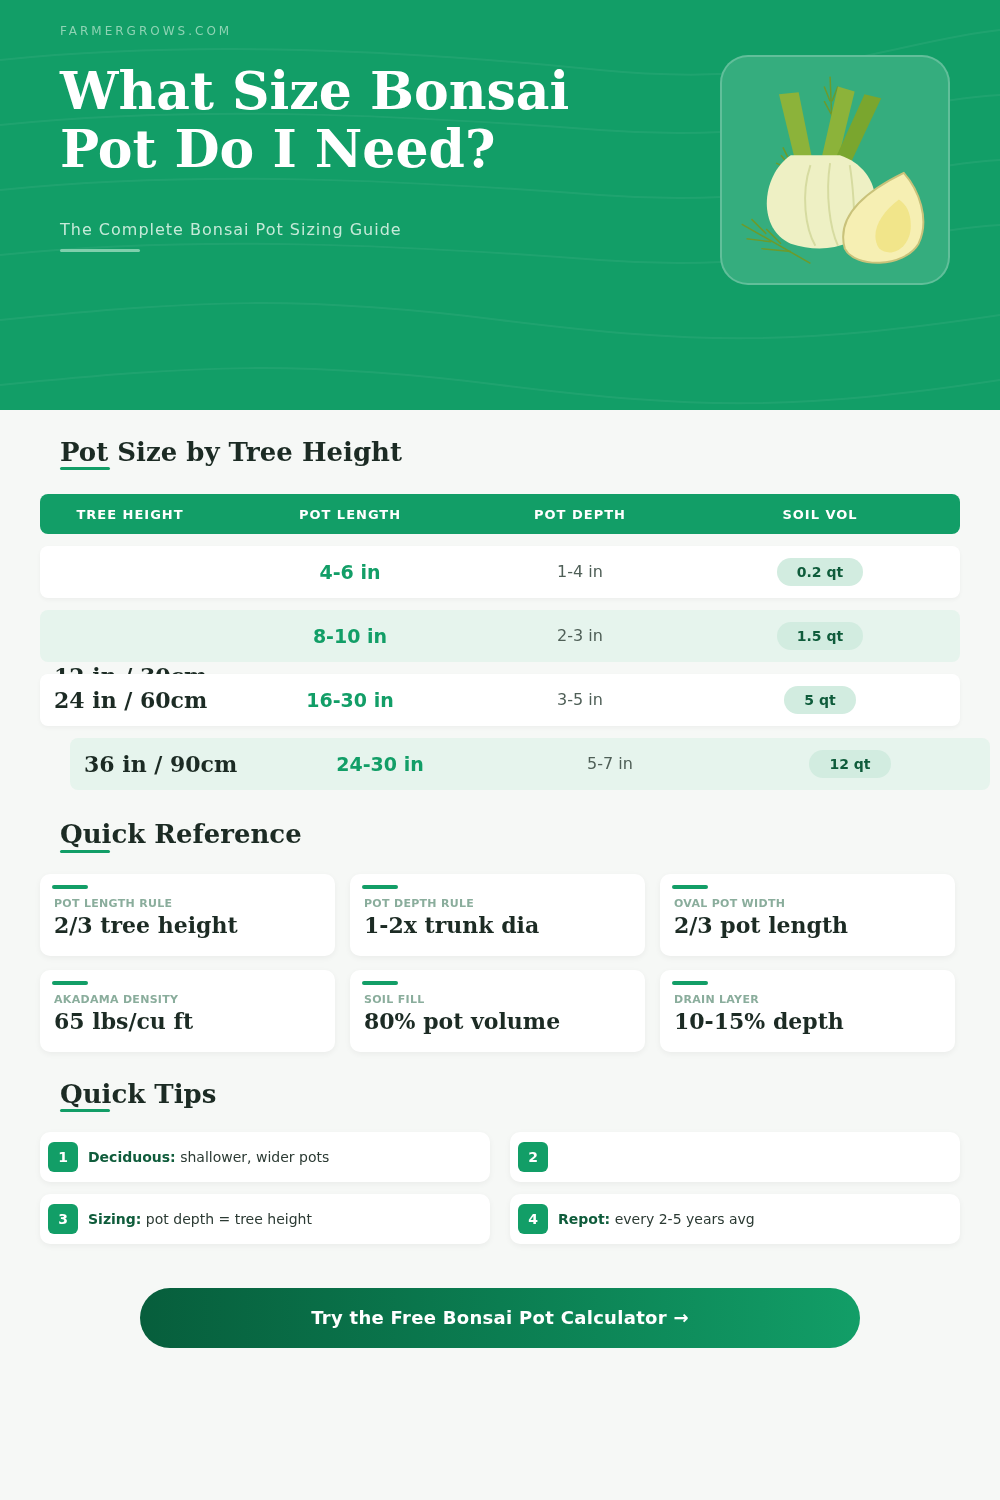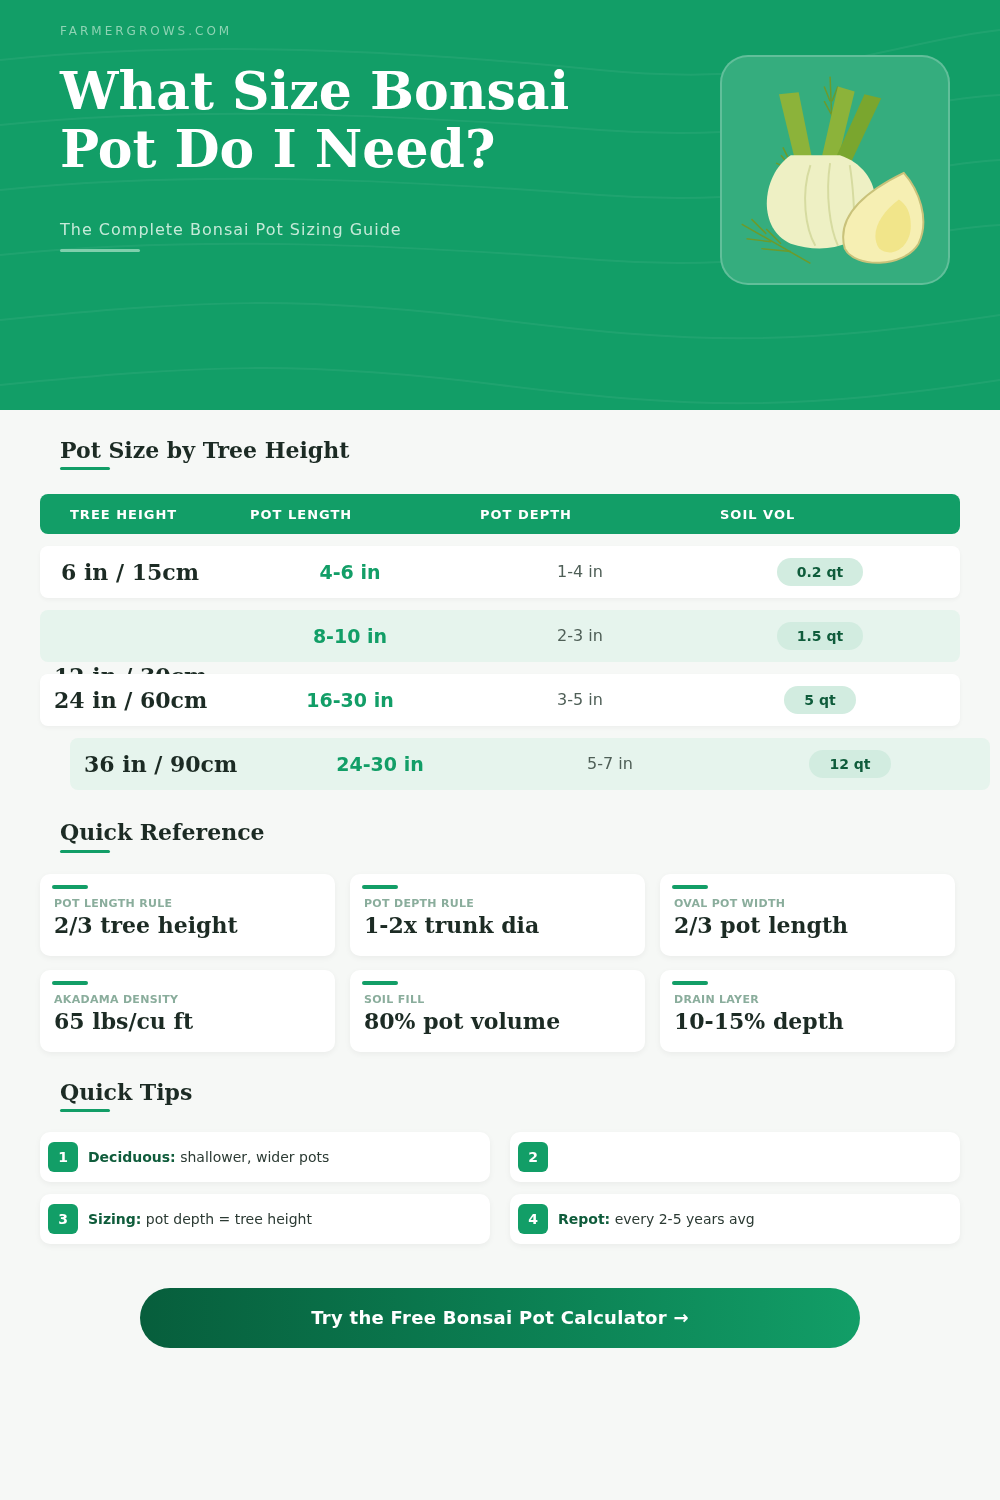--- a/index.html
+++ b/index.html
@@ -38,35 +38,35 @@
   .hero-image-frame {
     position: absolute; left: 720px; top: 55px; width: 230px; height: 230px;
     border-radius: 28px; background: #35ad7e;
     border: 2px solid rgba(255,255,255,0.22);
   }
   .hero-image-frame svg { width: 100%; height: 100%; }
 
   .section-title {
     position: absolute; left: 60px;
     font-family: "DejaVu Serif", serif; font-weight: bold;
-    font-size: 22px; color: #1c2b24;
+    font-size: 26px; color: #1c2b24;
   }
   .section-underline {
     position: absolute; left: 60px; width: 50px; height: 3px;
     background: #129e67; border-radius: 2px;
   }
 
   .table-header {
     position: absolute; left: 40px; top: 494px; width: 920px; height: 40px;
     background: #129e67; border-radius: 8px;
     display: flex; align-items: center;
   }
   .th {
     font-size: 13px; font-weight: bold; letter-spacing: 1px; color: #ffffff;
-    text-align: left; position: absolute;
+    text-align: center; position: absolute;
   }
   .row {
     position: absolute; left: 40px; width: 920px; height: 52px;
     border-radius: 8px; background: #ffffff;
     box-shadow: 0 2px 4px rgba(0,0,0,0.04);
   }
   .row.alt { background: #e6f4ed; box-shadow: none; }
   .cell-height {
     position: absolute; top: 0; height: 52px; line-height: 52px;
     font-family: "DejaVu Serif", serif; font-weight: bold; font-size: 22px; color: #1c2b24;
@@ -190,21 +190,20 @@
 <div class="section-underline" style="top:467px;"></div>
 
 <div class="table-header">
   <span class="th" style="left:30px;width:120px;">TREE HEIGHT</span>
   <span class="th" style="left:210px;width:200px;">POT LENGTH</span>
   <span class="th" style="left:440px;width:200px;">POT DEPTH</span>
   <span class="th" style="left:680px;width:200px;">SOIL VOL</span>
 </div>
 
 <div class="row" style="top:546px;">
-  <span class="cell-height" style="left:21px;">6 in / 15cm</span>
   <span class="cell-length">4-6 in</span>
   <span class="cell-depth">1-4 in</span>
   <div class="cell-soil-wrap">
       <span class="soil-pill">0.2 qt</span>
     </div>
 </div>
 <div class="row alt" style="top:610px;">
   <span class="cell-height" style="left:14px;margin-top:40px;">12 in / 30cm</span>
   <span class="cell-length">8-10 in</span>
   <span class="cell-depth">2-3 in</span>

